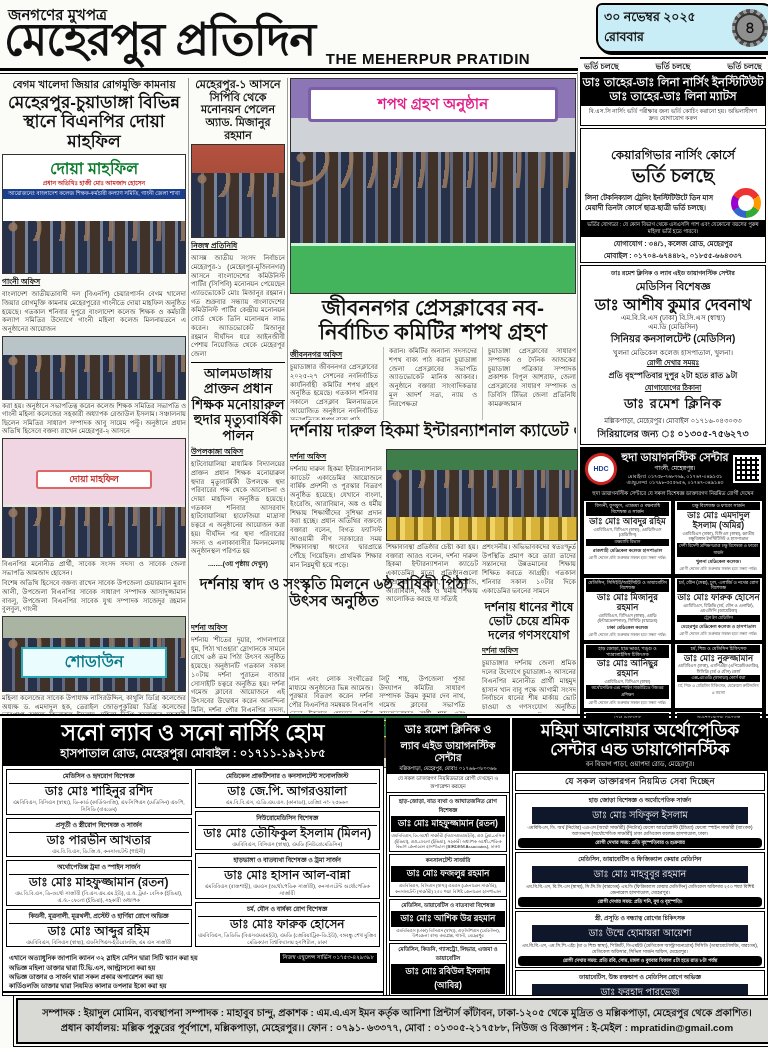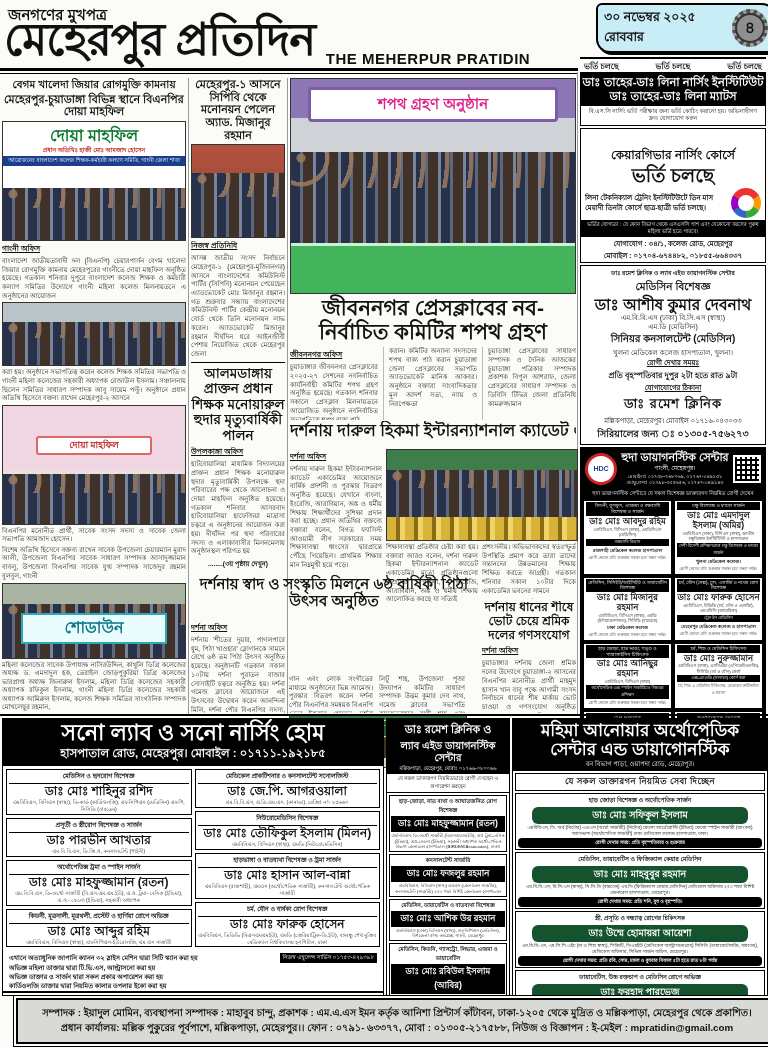--- a/index.html
+++ b/index.html
@@ -12,21 +12,21 @@
   .mast-en{font-size:15px;font-weight:900;letter-spacing:.5px;text-align:center;}
   .dateplate{background:#c9edf6;border:2px solid #000;border-radius:6px 14px 6px 14px;display:flex;align-items:center;justify-content:space-between;padding:0 6px;box-shadow:2px 2px 0 #000;}
   .dateplate .dtext{font-size:12.5px;font-weight:bold;}
   .gear{width:38px;height:38px;border-radius:50%;background:repeating-conic-gradient(#9a9a9a 0 12deg,#4f4f4f 12deg 24deg);display:flex;align-items:center;justify-content:center;}
   .gear .inner{width:26px;height:26px;border-radius:50%;background:#8f8f8f;border:2px solid #333;display:flex;align-items:center;justify-content:center;font-size:16px;font-weight:900;color:#111;}
   .adm-strip{display:flex;justify-content:space-between;font-size:8px;font-weight:bold;border-top:2px solid #000;border-bottom:2px solid #000;padding:1px 4px;background:#fff;}
   
   .col{position:absolute;overflow:hidden;}
   .kicker{font-size:10.5px;font-weight:bold;text-align:center;line-height:1.2;margin-bottom:2px;}
   .headline{font-weight:900;text-align:center;line-height:1.15;margin-bottom:3px;}
-  .h-doa{font-size:11px;}
+  .h-doa{font-size:17px;}
   .h-cpb{font-size:11px;}
   .h-oath{font-size:21px;}
   .h-mid{font-size:13.5px;}
   .h-cadet{font-size:16.5px;}
   .h-pitha{font-size:15px;}
   .h-sramik{font-size:12px;}
   .byline{font-size:7.5px;font-weight:bold;text-decoration:underline;margin:2px 0;}
   .body-txt{font-size:6.6px;line-height:1.32;text-align:justify;color:#1c1c1c;margin-bottom:2px;}
   .more{font-size:6.6px;font-weight:bold;text-align:center;}
   .caption{font-size:6.6px;line-height:1.3;text-align:justify;color:#1c1c1c;margin-bottom:2px;}
@@ -115,21 +115,21 @@
   .lab-strip{font-size:5px;background:#fff;color:#000;border-bottom:1px solid #000;text-align:center;padding:1px;}
   .lab-card{border:1px solid #000;margin:2px;padding:1px;text-align:center;}
   .lab-spec{font-size:5.6px;font-weight:bold;}
   .lab-name{background:#000;color:#fff;font-size:8.6px;font-weight:900;padding:1px;margin:1px 0;}
   .lab-cred{font-size:4.4px;line-height:1.3;}
   .moh-t{font-size:17px;font-weight:900;line-height:1.12;padding-top:2px;}
   .moh-a{font-size:6.5px;padding-bottom:1px;}
   .moh-strip{font-size:8.5px;font-weight:900;text-align:center;border:1px solid #000;margin:2px;padding:1px;letter-spacing:.5px;}
   .moh-card{border:1.5px solid #000;margin:2px;padding:1px 2px;text-align:center;}
   .moh-spec{font-size:6px;font-weight:bold;}
-  .moh-name{background:#14532d;color:#fff;font-size:9.5px;font-weight:700;padding:1px 0;margin:1px 14px;border-radius:6px;}
+  .moh-name{background:#0f172a;color:#fff;font-size:9.5px;font-weight:400;padding:1px 0;margin:1px 14px;}
   .moh-cred{font-size:4.6px;line-height:1.3;}
   .moh-time{background:#000;color:#fff;font-size:4.8px;font-weight:bold;padding:1px;margin-top:1px;border-radius:4px;}
   
   .footer{position:absolute;left:16px;top:998px;width:758px;height:42px;background:#d9d9d6;border:2px solid #000;outline:1px solid #000;outline-offset:2px;display:flex;flex-direction:column;justify-content:center;text-align:center;gap:2px;}
   .footer div{font-size:9.8px;font-weight:bold;line-height:1.3;padding:0 8px;}
   .vline{position:absolute;width:1px;background:#999;}
 </style>
 </head>
 <body>
 

